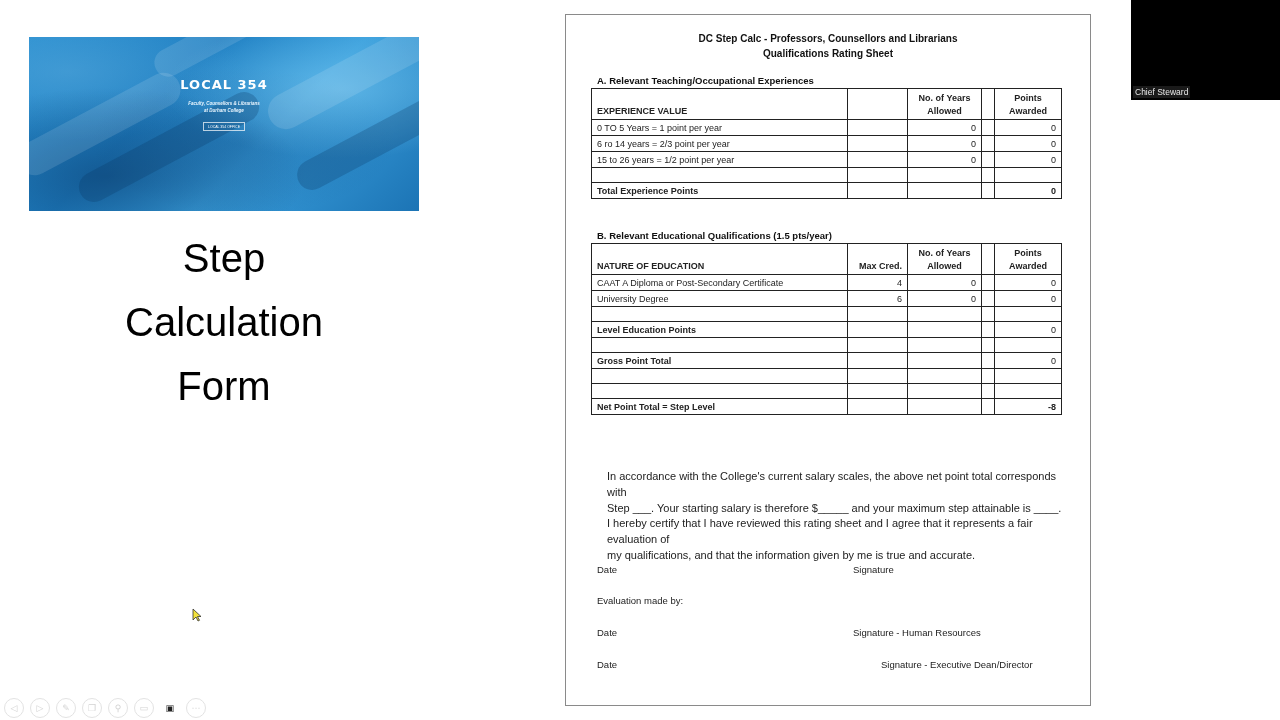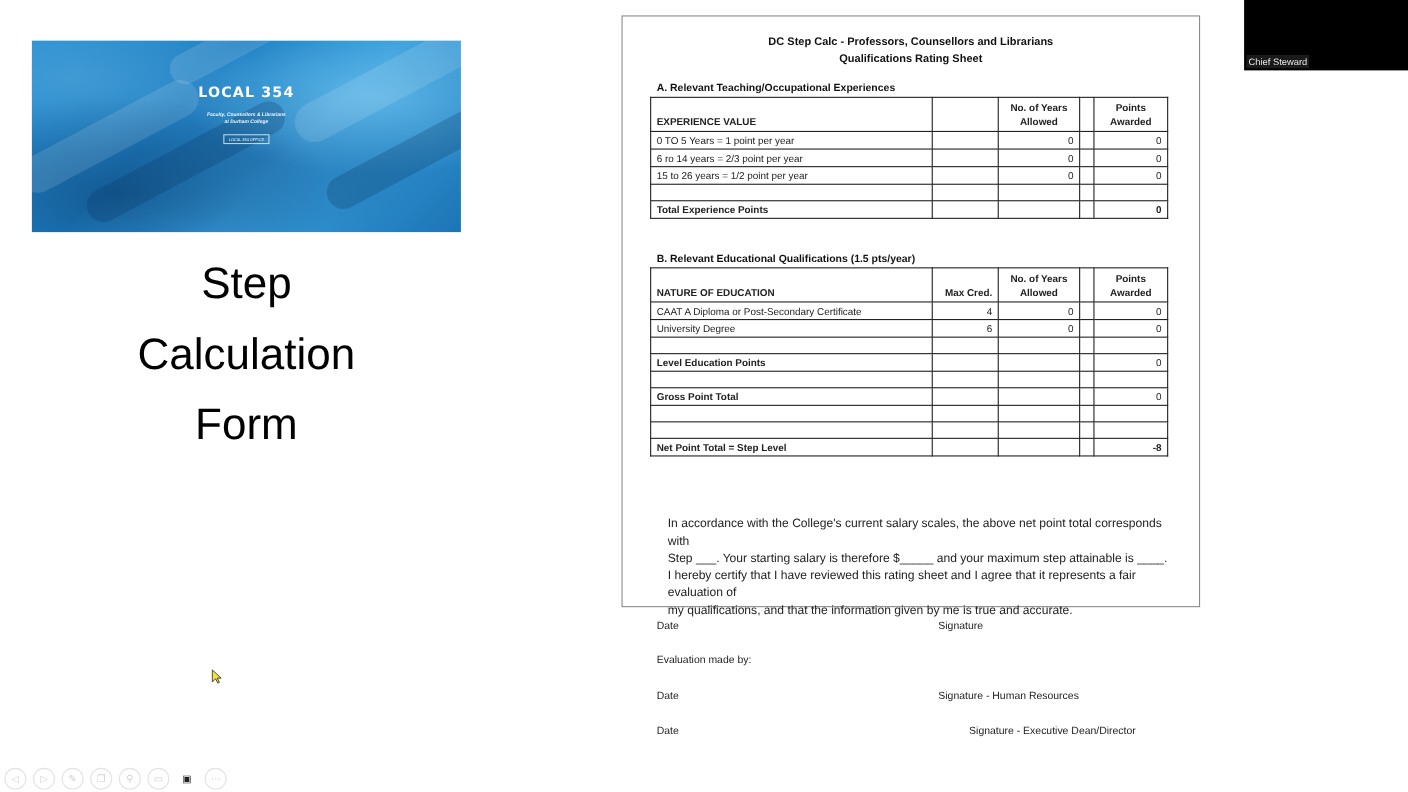--- a/index.html
+++ b/index.html
@@ -43,21 +43,21 @@
   .toolbar { position: absolute; left: 4px; top: 698px; display: flex; gap: 6px; }
   .tb-btn {
     width: 20px; height: 20px; border-radius: 50%; border: 1px solid #e3e3e3;
     display: flex; align-items: center; justify-content: center; color: #d2d2d2; font-size: 9px;
     background: #fff;
   }
   .tb-btn.active { border-color: #fff; color: #222; }
 
   
   .page {
-    position: absolute; left: 565px; top: 14px; width: 526px; height: 538px;
+    position: absolute; left: 565px; top: 14px; width: 526px; height: 692px;
     border: 1.5px solid #8a8a8a; background: #fff;
   }
   .doc-title {
     position: absolute; left: 0; right: 0; top: 16px; text-align: center;
     font-size: 10px; font-weight: bold; line-height: 15px; color: #111;
   }
   .sec-heading {
     position: absolute; left: 31px; font-size: 9.5px; font-weight: bold; color: #111; text-align: center;
   }
 
@@ -75,21 +75,21 @@
   table.grid tr.total td.val { font-weight: bold; }
   table.grid tr.blank td { height: 15px; }
 
   .para {
     position: absolute; left: 41px; width: 460px; font-size: 11px; line-height: 16px; color: #222;
   }
   .sig-label { position: absolute; font-size: 9.5px; color: #222; }
 
   
   .video-tile {
-    position: absolute; left: 1131px; top: 0; width: 149px; height: 64px; background: #000;
+    position: absolute; left: 1131px; top: 0; width: 149px; height: 100px; background: #000;
   }
   .video-name {
     position: absolute; left: 2px; bottom: 2px; background: rgba(30,30,30,0.85);
     color: #e8e8e8; font-size: 8.5px; padding: 1px 2px;
   }
 </style>
 </head>
 <body>
 
 <div class="banner">

